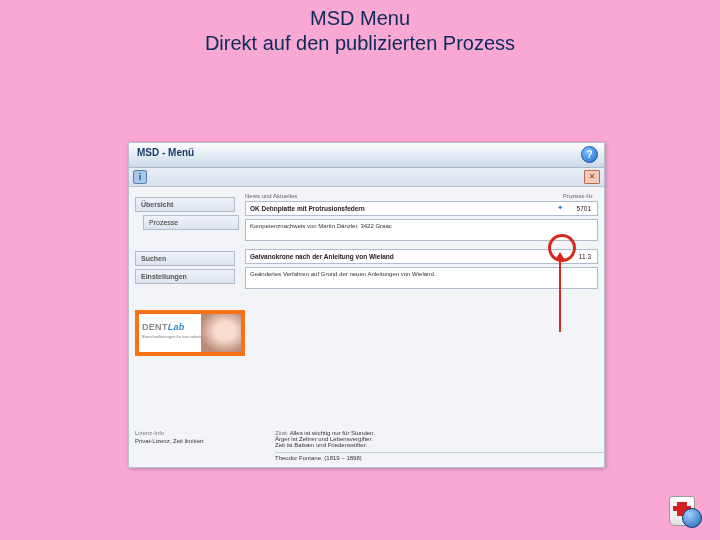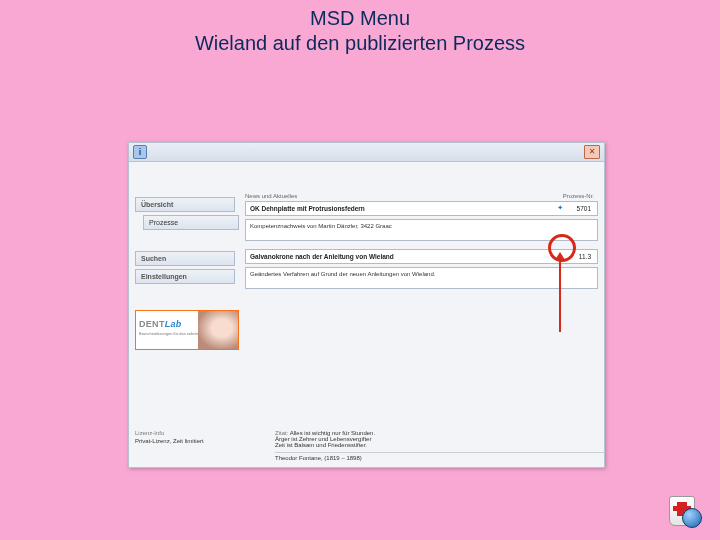--- a/index.html
+++ b/index.html
@@ -10,21 +10,21 @@
   .titlebar .t{position:absolute;left:8px;top:4px;font-size:10px;font-weight:bold;color:#1a3a6a;}
   .help{position:absolute;right:6px;top:3px;width:15px;height:15px;border-radius:50%;background:radial-gradient(circle at 35% 30%,#7fc4ff,#1a6acc);color:#fff;font-size:10px;font-weight:bold;text-align:center;line-height:15px;border:1px solid #155aa8;}
   .toolband{height:18px;background:linear-gradient(#e9eef5,#d7dfea);border-bottom:1px solid #b7c2cf;position:relative;}
   .infoic{position:absolute;left:4px;top:2px;width:12px;height:12px;background:#a8c7ea;border:1px solid #5a7fad;border-radius:2px;text-align:center;font-size:9px;font-weight:bold;color:#134a8a;line-height:12px;}
   .closeic{position:absolute;right:4px;top:2px;width:14px;height:12px;background:#f3c9b9;border:1px solid #b96a4a;border-radius:1px;text-align:center;font-size:8px;color:#a33a00;line-height:12px;}
   .body{position:absolute;left:0;top:42px;right:0;bottom:0;}
   .sidebar{position:absolute;left:6px;top:12px;width:100px;}
   .navtab{background:linear-gradient(#eef2f7,#dde4ee);border:1px solid #b0bccb;font-size:7px;color:#333;padding:3px 5px;margin-bottom:3px;}
   .navtab.head{font-weight:bold;color:#555;}
   .navtab.sub{margin-left:8px;width:84px;}
-  .logo{margin-top:26px;width:102px;height:38px;background:#fff;border:1px solid #f97316;position:relative;overflow:hidden;}
+  .logo{margin-top:26px;width:102px;height:38px;background:#fff;border:4px solid #f97316;position:relative;overflow:hidden;}
   .logo .d1{position:absolute;left:3px;top:8px;font-size:9px;letter-spacing:.3px;}
   .logo .d1 .d{color:#8a8a8a;font-weight:bold;}
   .logo .d1 .l{color:#2b8acb;font-style:italic;font-weight:bold;}
   .logo .d2{position:absolute;left:3px;top:20px;font-size:4px;color:#777;}
   .logo .img{position:absolute;right:0;top:0;width:40px;height:38px;background:radial-gradient(ellipse at 60% 45%,#f7dccf 30%,#b98b78 75%);}
   .right{position:absolute;left:116px;top:8px;right:6px;}
   .colhdr{display:flex;justify-content:space-between;font-size:6px;color:#666;padding:0 4px 2px 0;}
   .newsbox{background:#fff;border:1px solid #b0bccb;padding:3px 4px;font-size:6.5px;color:#222;margin-bottom:3px;position:relative;}
   .newsbox .tt{font-weight:bold;}
   .newsbox .num{position:absolute;right:6px;top:3px;font-size:6.5px;color:#222;}
@@ -45,24 +45,28 @@
   .cornerlogo .cr{position:absolute;left:11px;top:8px;width:10px;height:14px;background:#d32020;}
   .cornerlogo .cr:before{content:"";position:absolute;left:-4px;top:4px;width:18px;height:5px;background:#d32020;}
   .cornerlogo .ball{position:absolute;right:0;bottom:0;width:18px;height:18px;border-radius:50%;background:radial-gradient(circle at 35% 30%,#9fd2ff,#1d5fae);border:1px solid #12396b;}
 </style>
 </head>
 <body>
 
 <div class="slide">
   <div class="title">
     <span>MSD Menu</span><br>
-    <span>Wieland auf den publizierten Prozess</span>
+    <span>Direkt auf den publizierten Prozess</span>
   </div>
 
   <div class="appwin">
+    <div class="titlebar">
+      <span class="t">MSD - Menü</span>
+      <div class="help">?</div>
+    </div>
     <div class="toolband">
       <div class="infoic">i</div>
       <div class="closeic">✕</div>
     </div>
 
     <div class="body">
       <div class="sidebar">
         <div class="navtab head"><span>Übersicht</span></div>
         <div class="navtab sub"><span>Prozesse</span></div>
         <div style="height:18px"></div>

